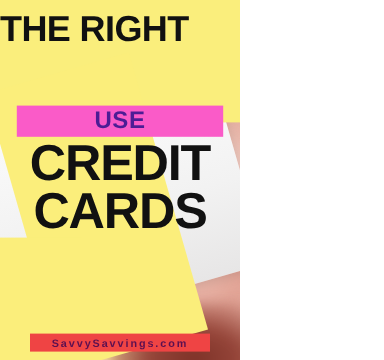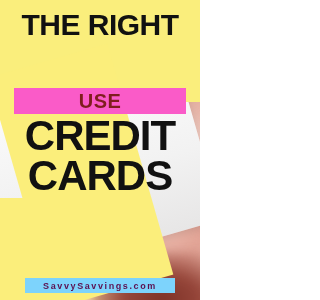--- a/index.html
+++ b/index.html
@@ -133,21 +133,20 @@
   
   .overlay {
     position: absolute;
     inset: 0;
   }
 
   .headline {
     position: absolute;
     left: 0; right: 0;
     top: 10px;
-    text-align: center;
     color: #111111;
     font-weight: 700;
     font-size: 30px;
     line-height: 0.98;
     letter-spacing: -0.5px;
     font-family: "Liberation Sans", sans-serif;
   }
   .headline .l2 { display: block; }
 
   .use-band {
@@ -155,21 +154,21 @@
     left: 14px;
     right: 14px;
     top: 88px;
     height: 26px;
     background: #fa5bc8;
     display: flex;
     align-items: center;
     justify-content: center;
   }
   .use-band span {
-    color: #7f1d1d;
+    color: #4c1d95;
     font-weight: 700;
     font-size: 20px;
     letter-spacing: 0.5px;
     line-height: 1;
   }
 
   .bigline {
     position: absolute;
     left: 0; right: 0;
     text-align: center;
@@ -182,21 +181,21 @@
   .bigline.credit { top: 116px; }
   .bigline.cards  { top: 156px; }
 
   
   .footer {
     position: absolute;
     left: 25px;
     right: 25px;
     bottom: 7px;
     height: 15px;
-    background: #7dd3fc;
+    background: #ef4444;
     display: flex;
     align-items: center;
     justify-content: center;
   }
   .footer span {
     color: #5c1050;
     font-size: 9px;
     font-weight: 700;
     letter-spacing: 1.6px;
     white-space: nowrap;

